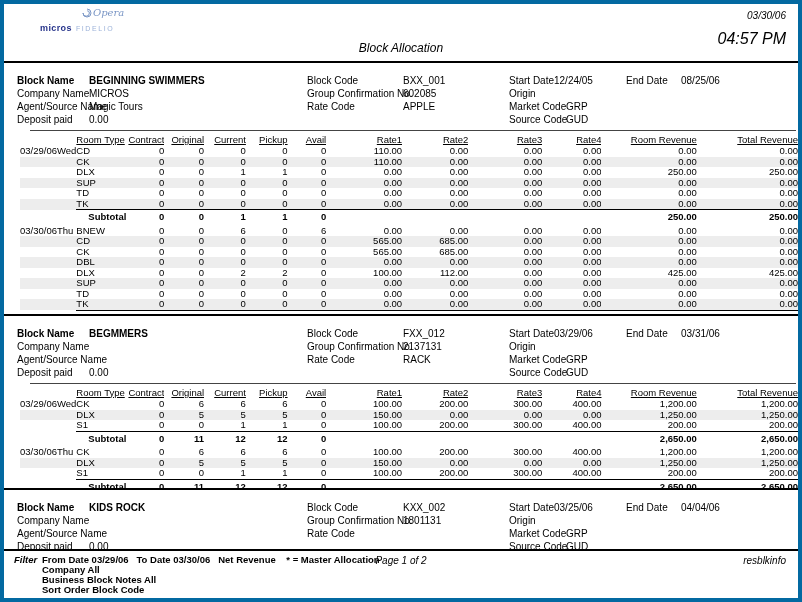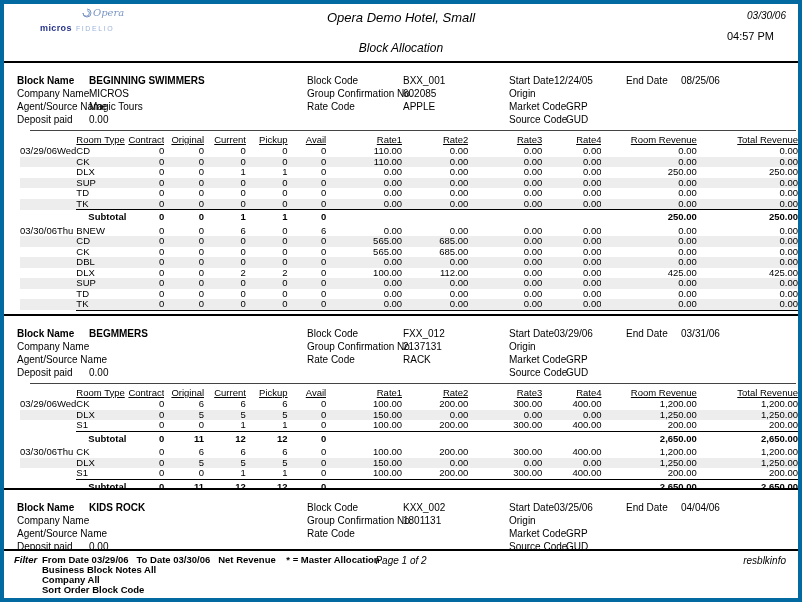--- a/index.html
+++ b/index.html
@@ -10,21 +10,21 @@
 .hdr{position:absolute;top:0;left:0;right:0;height:57px}
 .logo{position:absolute;top:4px;left:28px;line-height:10px}
 .lg1{margin-left:50px;display:flex;align-items:center;gap:1px}
 .lgO{font-family:"DejaVu Serif",serif;font-style:italic;font-size:10px;color:#7a96c5}
 .lg2{margin-left:8px;margin-top:3px;white-space:nowrap}
 .lgM{font-weight:bold;font-size:9px;color:#27348b;letter-spacing:.4px}
 .lgF{font-size:7px;color:#9db3d9;letter-spacing:1.6px;margin-left:4px}
 .title{position:absolute;top:6px;left:0;right:0;text-align:center;font-style:italic;font-size:13px}
 .subtitle{position:absolute;top:37px;left:0;right:0;text-align:center;font-style:italic;font-size:12px}
 .hdate{position:absolute;top:6px;right:12px;font-style:italic;font-size:10px}
-.htime{position:absolute;top:26px;right:24px;font-size:11px}
+.htime{position:absolute;top:26px;right:12px;font-style:italic;font-size:16px}
 
 .block{position:absolute;left:0;width:100%;border-top:2px solid #000;overflow:hidden;background:#fff}
 .binfo{padding-top:12px}
 .birow{position:relative;height:13px;font-size:10px}
 .birow span{position:absolute;top:0;white-space:nowrap}
 .p-l1{left:13px}.p-v1{left:85px}.p-l2{left:303px}.p-v2{left:399px}
 .p-l3{left:505px}.p-v3{left:550px}.p-v3c{left:562px}.p-l4{left:622px}.p-v4{left:677px}
 .bold{font-weight:bold}
 .sep{border-top:1px solid #444;margin:3px 2px 1px 26px}
 
@@ -58,21 +58,20 @@
       <div class="lg1">
         <svg width="10" height="10" viewBox="0 0 10 10">
           <path d="M5 1 A4 4 0 1 1 1 5 A3.2 3.2 0 0 0 4.2 8.2 A3.2 3.2 0 0 0 7.4 5 A2.2 2.2 0 0 0 5.2 2.8" fill="none" stroke="#7a96c5" stroke-width="1"></path>
         </svg>
         <span class="lgO">Opera</span>
       </div>
       <div class="lg2">
         <span class="lgM">micros</span><span class="lgF">FIDELIO</span>
       </div>
     </div>
-    <div class="title">Opera Demo Hotel, Small</div>
     <div class="subtitle">Block Allocation</div>
     <div class="hdate">03/30/06</div>
     <div class="htime">04:57 PM</div>
   </div>
 
   <div id="blocks">
       <div class="block" style="top: 57px; height: 253px;">
         <div class="binfo">
           <div class="birow">
             <span class="p-l1 bold">Block Name</span>
@@ -638,21 +637,21 @@
           </div>
         </div>
       </div>
     </div>
 
   <div class="footer">
     <div class="fl">
       <span class="flabel">Filter</span>
       <div class="flines">
         <div class="fline1">From Date 03/29/06   To Date 03/30/06   Net Revenue    * = Master Allocation</div>
+        <div>Company All</div>
         <div>Business Block Notes All</div>
-        <div>Company All</div>
         <div>Sort Order Block Code</div>
       </div>
     </div>
     <div class="fpage">Page 1 of 2</div>
     <div class="fid">resblkinfo</div>
   </div>
 </div>
 
 </body></html>

